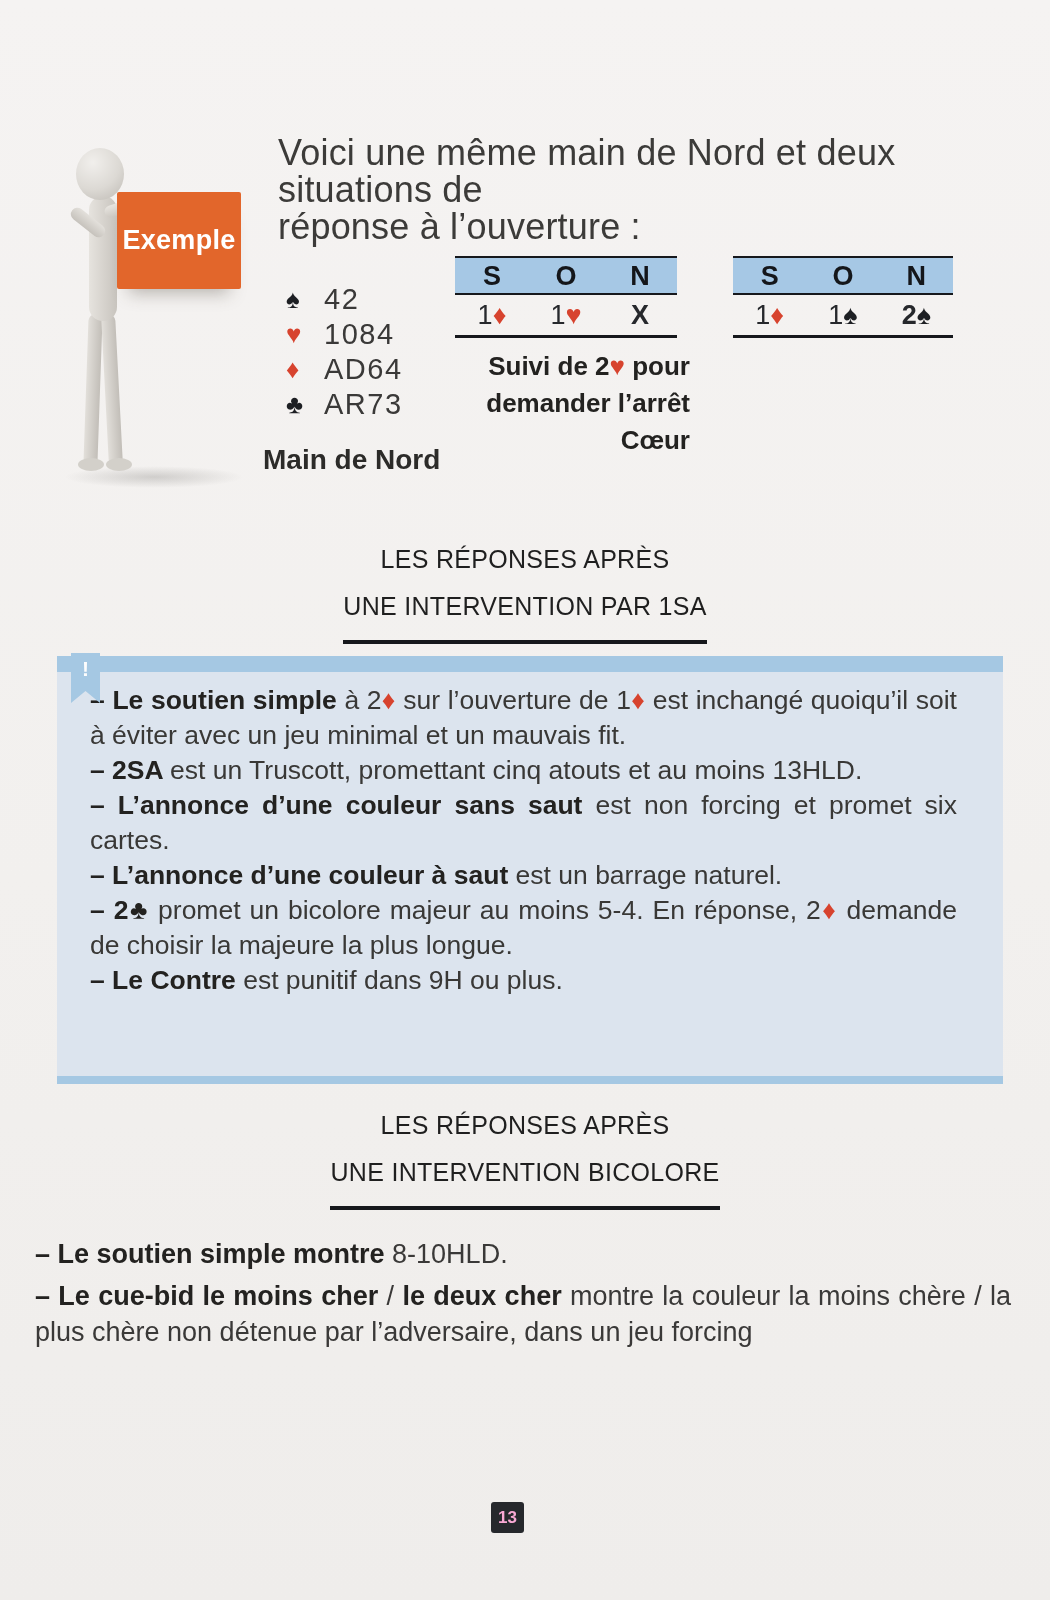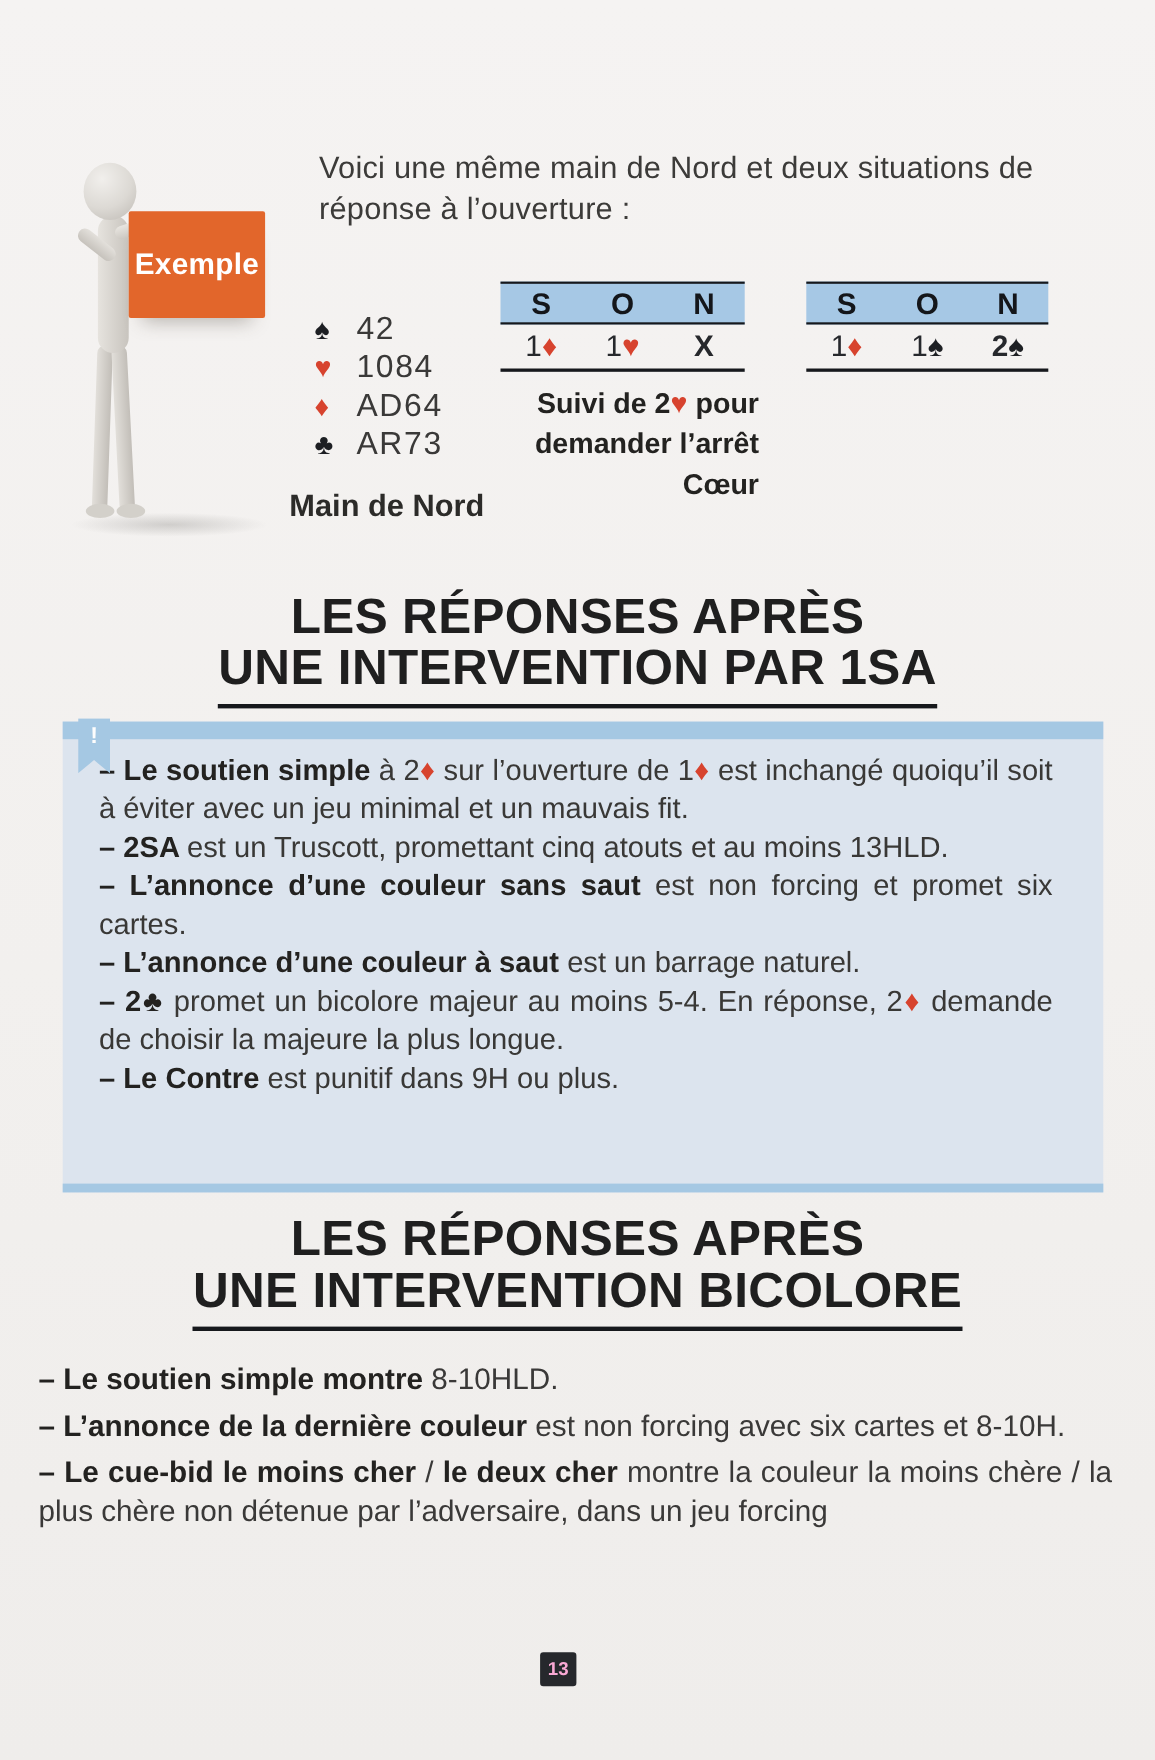--- a/index.html
+++ b/index.html
@@ -34,21 +34,21 @@
   .m-leg.l1{left:28px;transform:rotate(2deg)}
   .m-leg.l2{left:47px;transform:rotate(-3deg)}
   .m-foot{position:absolute;top:330px;width:26px;height:13px;border-radius:50%;background:#d3d0ca}
   .m-foot.f1{left:20px}.m-foot.f2{left:48px}
   .sign{position:absolute;left:59px;top:64px;width:124px;height:97px;background:var(--accent-orange);
         border-radius:2px;display:flex;align-items:center;justify-content:center;
         color:#fff;font-weight:700;font-size:27px;letter-spacing:.3px;
         box-shadow:0 16px 16px -12px rgba(70,60,50,.35)}
 
   
-  .intro{position:absolute;left:290px;top:134px;width:720px;font-size:28px;line-height:37px;
+  .intro{position:absolute;left:278px;top:134px;width:720px;font-size:36px;line-height:37px;
          color:#3c3b39;letter-spacing:.2px}
 
   
   .hand{position:absolute;left:286px;top:282px}
   .hand-row{height:35px;font-size:29px;color:#3a3938;display:flex;align-items:center}
   .hand-row .suit{width:38px;font-size:26px}
   .hand-row .cards{letter-spacing:1.5px}
   .hand-caption{position:absolute;left:263px;top:444px;font-size:28px;font-weight:700;color:#2c2b29}
 
   .suit[data-color="red"]{color:var(--suit-red)}
@@ -68,21 +68,21 @@
                    text-align:right;color:#232220}
   .auction-caption.c1{left:440px;top:348px;width:250px}
   .auction-caption.c2{left:698px;top:348px;width:290px}
   .red{color:var(--suit-red)}
 
   
   .section-title{position:absolute;left:0;width:1050px;text-align:center}
   .section-title.s1{top:536px}
   .section-title.s2{top:1102px}
   .section-title .inner{display:inline-block;border-bottom:4px solid #16181c;padding-bottom:10px;
-        font-size:45px;font-weight:700;line-height:47px;color:#1f1f1f;letter-spacing:.3px}
+        font-size:25px;font-weight:400;line-height:47px;color:#1f1f1f;letter-spacing:.3px}
 
   
   .info-box{position:absolute;left:57px;top:656px;width:946px;height:428px;
             background:var(--box-bg);border-top:16px solid var(--box-bar);
             border-bottom:8px solid var(--box-bar);padding:11px 46px 0 33px}
   .ribbon{position:absolute;left:14px;top:-19px;width:29px;height:50px;background:var(--box-bar);
           clip-path:polygon(0 0,100% 0,100% 100%,50% 76%,0 100%);
           color:#fdfdfd;font-weight:700;font-size:21px;text-align:center;line-height:32px}
   .info-box p{font-size:26.5px;line-height:35px;text-align:justify;color:#393836}
   .info-box p .b{font-weight:700;color:#232220}
@@ -188,19 +188,18 @@
 
   <div class="section-title s2">
     <span class="inner">
       <span>LES RÉPONSES APRÈS</span><br>
       <span>UNE INTERVENTION BICOLORE</span>
     </span>
   </div>
 
   <div class="notes">
     <p><span class="b">– Le soutien simple montre </span><span>8-10HLD.</span></p>
-    <p><span class="b">– L’annonce de la dernière couleur </span><span>est non forcing avec six cartes et 8-10H.</span></p>
     <p><span class="b">– Le cue-bid le moins cher </span><span>/ </span><span class="b">le deux cher </span><span>montre la couleur la moins chère / la plus chère non détenue par l’adversaire, dans un jeu forcing</span></p>
   </div>
 
   <div class="page-badge">13</div>
 
 </div>
 
 </body></html>

